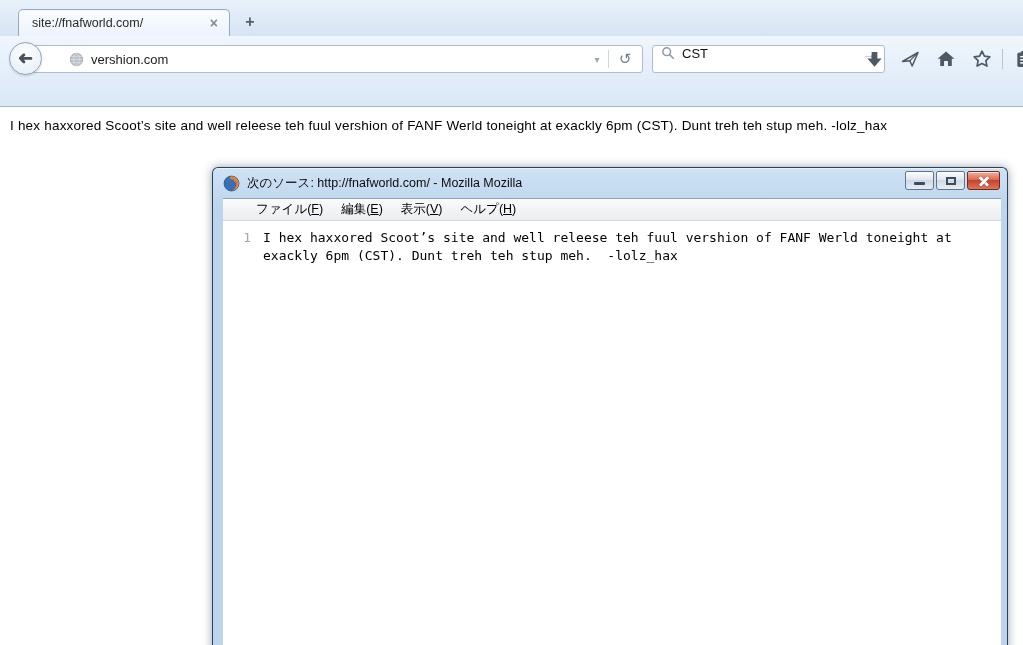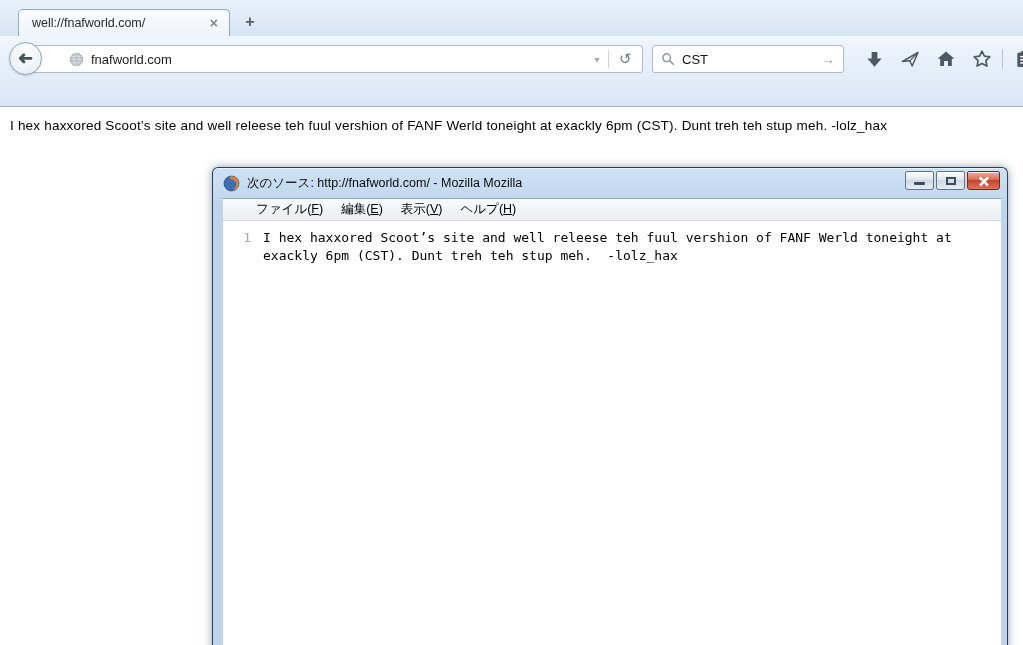--- a/index.html
+++ b/index.html
@@ -37,23 +37,23 @@
   .urlbar { position:absolute; left:26px; top:9px; width:617px; height:28px;
             background:#fff; border:1px solid #aebccd; border-radius:3px;
             display:flex; align-items:center; padding-left:42px; z-index:2; }
   .globe { width:15px; height:15px; margin-right:7px; flex:none; }
   .url-text { font-size:13px; color:#1b1b1b; flex:1; }
   .url-ctrls { display:flex; align-items:center; height:100%; }
   .url-drop { font-size:10px; color:#9aa7b5; padding:0 9px; }
   .url-sep { width:1px; height:18px; background:#cdd7e1; }
   .reload { font-size:15px; color:#707f8e; padding:0 10px; transform:scaleX(-1); }
 
-  .searchbar { position:absolute; left:652px; top:9px; width:192px; height:28px;
+  .searchbar { position:absolute; left:652px; top:9px; width:233px; height:28px;
                background:#fff; border:1px solid #aebccd; border-radius:3px;
-               display:flex; align-items:center; padding:0 8px; }
+               display:flex; padding:0 8px; }
   .mag { width:14px; height:14px; margin-right:7px; flex:none; }
   .search-text { font-size:13px; color:#111; flex:1; }
   .search-go { font-size:14px; color:#97a3b1; }
 
   .toolicons { position:absolute; left:856px; top:12px; height:22px;
                display:flex; align-items:center; }
   .ticon { width:22px; height:22px; margin:0 7px; display:flex;
            align-items:center; justify-content:center; }
   .tsep { width:1px; height:20px; background:#b7c4d2; margin:0 2px; }
 
@@ -108,41 +108,41 @@
 
   svg { display:block; }
 </style>
 </head>
 <body>
 
 <div id="stage">
 
   <div id="tabbar">
     <div class="tab">
-      <span class="tab-label">well://fnafworld.com/</span>
+      <span class="tab-label">site://fnafworld.com/</span>
       <span class="tab-close">×</span>
     </div>
     <div class="newtab">+</div>
   </div>
 
   <div id="navzone">
     <div class="back-btn">
       <span class="back-glyph" style="transform:scaleX(-1); display:inline-block;">➜</span>
     </div>
 
     <div class="urlbar">
       <svg class="globe" viewBox="0 0 16 16">
         <circle cx="8" cy="8" r="6.6" fill="#b9c0c8"></circle>
         <circle cx="8" cy="8" r="6.6" fill="none" stroke="#9aa3ad" stroke-width="1"></circle>
         <ellipse cx="8" cy="8" rx="3" ry="6.6" fill="none" stroke="#d7dce1" stroke-width="1"></ellipse>
         <line x1="1.4" y1="8" x2="14.6" y2="8" stroke="#d7dce1" stroke-width="1"></line>
         <line x1="2.4" y1="4.6" x2="13.6" y2="4.6" stroke="#d7dce1" stroke-width="1"></line>
         <line x1="2.4" y1="11.4" x2="13.6" y2="11.4" stroke="#d7dce1" stroke-width="1"></line>
       </svg>
-      <span class="url-text">fnafworld.com</span>
+      <span class="url-text">vershion.com</span>
       <div class="url-ctrls">
         <span class="url-drop">▾</span>
         <span class="url-sep"></span>
         <span class="reload">↻</span>
       </div>
     </div>
 
     <div class="searchbar">
       <svg class="mag" viewBox="0 0 16 16">
         <circle cx="6.5" cy="6.5" r="4.4" fill="none" stroke="#8e9aa7" stroke-width="1.7"></circle>

